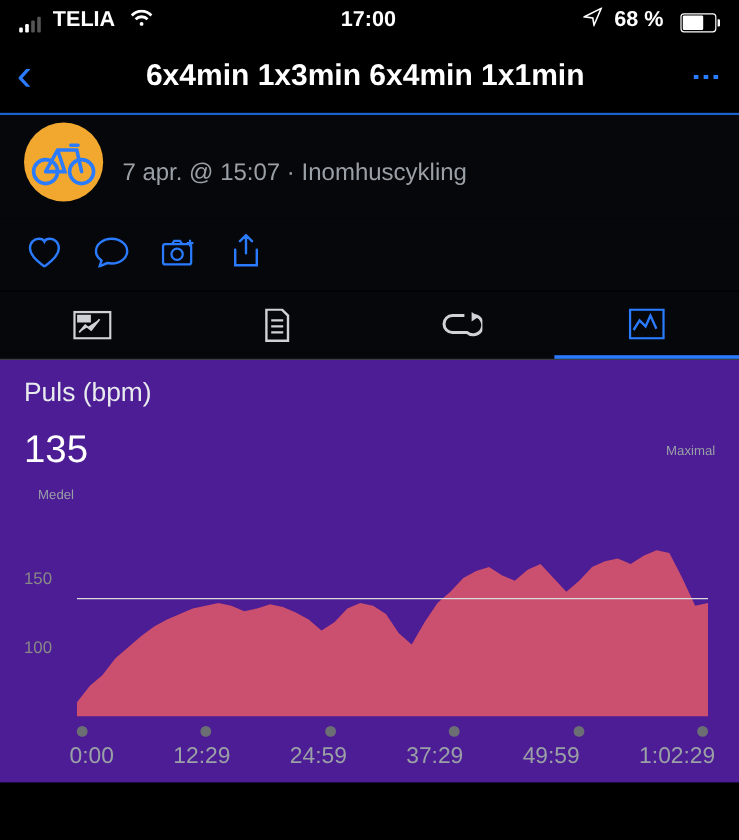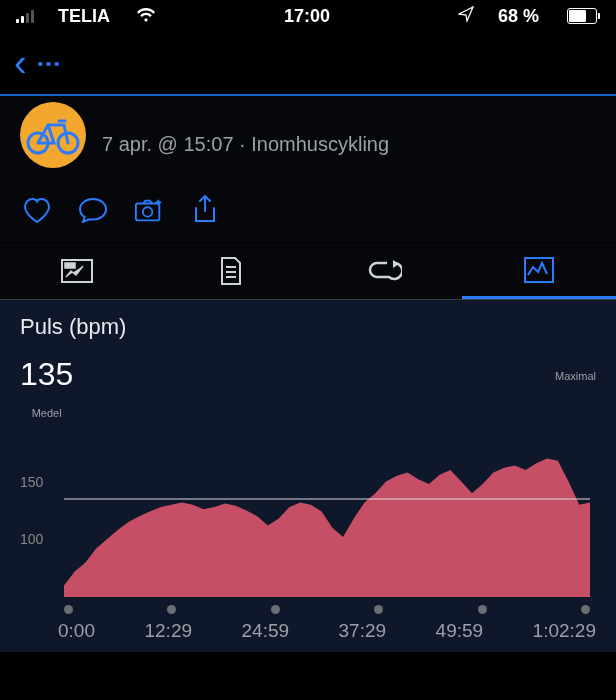--- a/index.html
+++ b/index.html
@@ -1,38 +1,38 @@
 <!DOCTYPE html>
 <html><head>
 <meta charset="utf-8">
 <style>
   html,body{margin:0;padding:0;background:#000;color:#fff;font-family:-apple-system,Helvetica,Arial,sans-serif;width:616px;height:700px;overflow:hidden}
   .status-bar{height:32px;display:flex;align-items:center;justify-content:space-between;padding:0 16px;font-size:18px;font-weight:600}
-  .status-left,.status-right{display:flex;align-items:center;gap:24px}
+  .status-left,.status-right{display:flex;align-items:flex-end;gap:10px}
   .sig-bars{display:flex;align-items:flex-end;gap:2px;height:14px}
   .sig-bars span{width:3px;background:#fff;border-radius:1px}
   .sig-bars span.dim{background:#555}
   .wifi{margin-left:2px}
   .battery{display:flex;align-items:center}
   .batt-body{width:28px;height:14px;border:1.5px solid #fff;border-radius:3px;position:relative;margin-left:4px}
   .batt-fill{position:absolute;left:1px;top:1px;bottom:1px;background:#fff;border-radius:1px}
   .batt-tip{width:2px;height:6px;background:#fff;margin-left:1px;border-radius:0 1px 1px 0}
   .nav-bar{height:62px;display:flex;align-items:center;padding:0 14px;border-bottom:2px solid #1a61c9}
   .back-btn{color:#2b7bff;font-size:38px;font-weight:300;line-height:1;padding-right:8px}
   .nav-title{flex:1;text-align:center;font-size:25px;font-weight:700;white-space:nowrap}
   .kebab{color:#2b7bff;font-size:24px;font-weight:800;letter-spacing:-2px;writing-mode:vertical-rl}
   .meta-row{display:flex;align-items:center;padding:24px 14px 14px 20px;background:#05070b}
   .avatar{width:66px;height:66px;border-radius:50%;background:#f2a82e;display:flex;align-items:center;justify-content:center;margin-top:-18px;overflow:hidden}
   .meta-text{color:#9aa0a6;font-size:20px;margin-left:16px}
   .actions{display:flex;gap:26px;padding:14px 22px 18px;background:#05070b;border-bottom:1px solid #000}
   .aicon{color:#2b7bff;width:30px;height:28px;display:flex;align-items:center;justify-content:center}
   .tabs{display:flex;height:56px;background:#05070b;border-bottom:1px solid #3a3f45}
   .tab{flex:1;display:flex;align-items:center;justify-content:center;color:#cfd2d6}
   .tab.active{color:#2b7bff;border-bottom:3px solid #2b7bff}
-  .chart-area{padding:14px 20px 10px;background:#0f172a}
+  .chart-area{padding:14px 20px 10px;background:#4c1d95}
   .chart-title{font-size:22px;color:#e8eaed;margin-bottom:16px}
   .summary{display:flex;justify-content:space-between;margin-bottom:28px}
   .sum-col{text-align:center}
   .sum-val{font-size:32px;color:#fff}
   .sum-lab{font-size:11px;color:#9aa0a6;margin-top:14px}
   .plot{position:relative;height:150px;margin-left:44px;margin-right:6px}
   .plot svg{position:absolute;inset:0}
   .ytick{position:absolute;left:-44px;width:36px;font-size:14px;color:#888;transform:translateY(-50%)}
   .xaxis{display:flex;justify-content:space-between;margin:8px 6px 0 44px}
   .xdot{width:9px;height:9px;border-radius:50%;background:#6b6f74}
@@ -69,20 +69,21 @@
       <div class="batt-body">
           <div class="batt-fill" id="batt-fill" style="width: 17px;"></div>
         </div>
         <div class="batt-tip"></div>
     </div>
   </div>
 </div>
 
 <div class="nav-bar">
   <div class="back-btn">‹</div>
+  <div class="nav-title">6x4min 1x3min 6x4min 1x1min</div>
   <div class="kebab">⋮</div>
 </div>
 
 <div class="meta-row">
   <div class="avatar">
     <svg width="58" height="40" viewBox="0 0 58 40">
       <circle cx="14" cy="28" r="10" fill="none" stroke="#2b7bff" stroke-width="3"></circle>
       <circle cx="44" cy="28" r="10" fill="none" stroke="#2b7bff" stroke-width="3"></circle>
       <path d="M14 28 L24 10 L40 10 L44 28 M24 10 L30 28 L14 28 M35 6 L41 6" fill="none" stroke="#2b7bff" stroke-width="3" stroke-linecap="round"></path>
     </svg>

